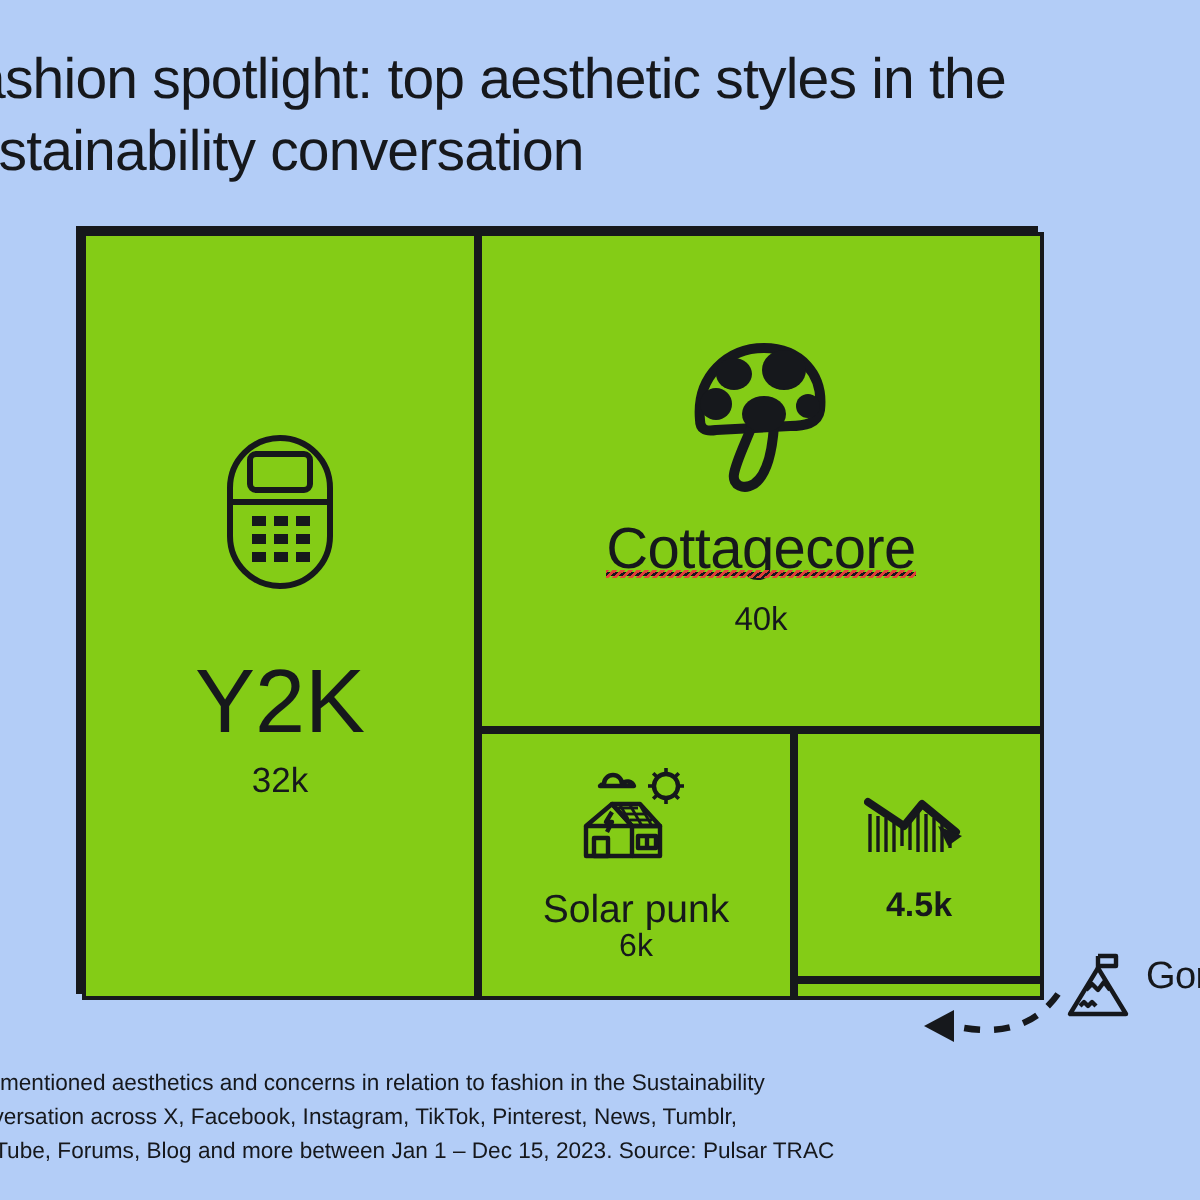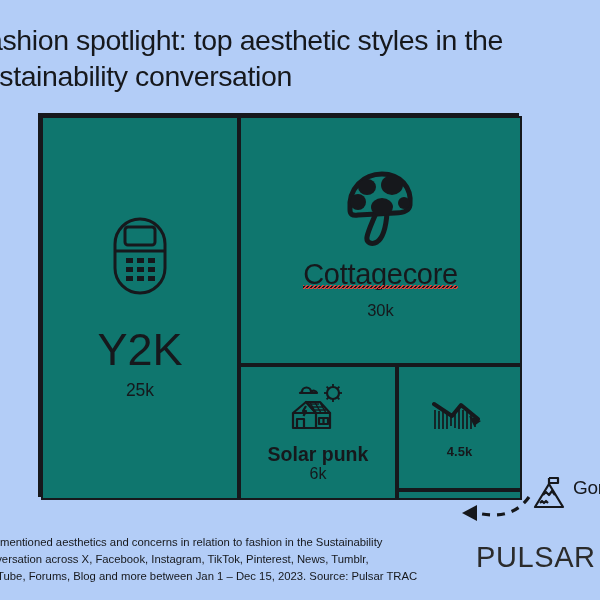--- a/index.html
+++ b/index.html
@@ -44,21 +44,21 @@
     top: 113px;
     width: 481px;
     height: 384px;
     border: 3px solid #16181c;
     box-sizing: border-box;
     background: #bcd9a4;
   }
   .cell {
     position: absolute;
     box-sizing: border-box;
-    background: #0f766e;
+    background: #84cc16;
     border: 2px solid #16181c;
     display: flex;
     flex-direction: column;
     align-items: center;
     justify-content: center;
     overflow: hidden;
   }
   .cell-label {
     color: #16181c;
     text-align: center;
@@ -100,24 +100,24 @@
   .cell-y2k        { left: 0px;   top: 0px;   width: 198px; height: 384px; align-items: center; }
   .cell-cottage    { left: 198px; top: 0px;   width: 283px; height: 249px; }
   .cell-solar      { left: 198px; top: 249px; width: 158px; height: 135px; }
   .cell-recession  { left: 356px; top: 249px; width: 125px; height: 125px; }
   .cell-gorp       { left: 356px; top: 374px; width: 125px; height: 10px; }
 
   .cell-y2k .cell-label      { font-size: 45px; font-weight: 400; letter-spacing: 0px; }
   .cell-y2k .cell-value      { font-size: 17.5px; margin-top: 6px; }
   .cell-cottage .cell-label  { font-size: 29px; font-weight: 500; letter-spacing: -0.3px; }
   .cell-cottage .cell-value  { font-size: 16.5px; margin-top: 11px; }
-  .cell-solar .cell-label    { font-size: 19.5px; font-weight: 700; }
+  .cell-solar .cell-label    { font-size: 19.5px; font-weight: 400; }
   .cell-solar .cell-value    { font-size: 16px; font-weight: 500; }
   .cell-recession .cell-label{ font-size: 16px; font-weight: 700; letter-spacing: -0.2px; }
-  .cell-recession .cell-value{ font-size: 13px; font-weight: 700; margin-top: 3px; }
+  .cell-recession .cell-value{ font-size: 17px; font-weight: 700; margin-top: 3px; }
 
   .icon { display: block; }
   .cell-y2k .icon       { margin-bottom: 26px; }
   .cell-cottage .icon   { margin-bottom: 8px; }
   .cell-solar .icon     { margin-bottom: 8px; }
   .cell-recession .icon { margin-bottom: 4px; }
 
   
   .gorp-callout {
     position: absolute;
@@ -194,39 +194,39 @@
             <rect x="14" y="51" width="7" height="5"></rect>
             <rect x="25" y="51" width="7" height="5"></rect>
             <rect x="36" y="51" width="7" height="5"></rect>
             <rect x="14" y="60" width="7" height="5"></rect>
             <rect x="25" y="60" width="7" height="5"></rect>
             <rect x="36" y="60" width="7" height="5"></rect>
           </g>
         </svg>
       </span>
       <span class="cell-label">Y2K</span>
-      <span class="cell-value">25k</span>
+      <span class="cell-value">32k</span>
     </div>
 
     <div class="cell cell-cottage">
       <span class="icon">
         <svg width="86" height="86" viewBox="0 0 86 86">
           <path d="M12 49 C10 27 26 13 44 13 C62 13 74 26 72 44 C71 51 64 52 57 52 L20 54 C14 55 12 53 12 49 Z" fill="none" stroke="#16181c" stroke-width="5" stroke-linejoin="round"></path>
           <path d="M38 52 C34 62 30 70 29 76 C28 82 34 84 39 81 C45 77 48 66 49 52 Z" fill="none" stroke="#16181c" stroke-width="5" stroke-linejoin="round"></path>
           <g fill="#16181c">
             <ellipse cx="29" cy="26" rx="9" ry="8"></ellipse>
             <ellipse cx="54" cy="24" rx="11" ry="10"></ellipse>
             <ellipse cx="20" cy="41" rx="8" ry="8"></ellipse>
             <ellipse cx="44" cy="46" rx="11" ry="9"></ellipse>
             <ellipse cx="66" cy="42" rx="6" ry="6"></ellipse>
           </g>
         </svg>
       </span>
       <span class="cell-label squiggle">Cottagecore</span>
-      <span class="cell-value">30k</span>
+      <span class="cell-value">40k</span>
     </div>
 
     <div class="cell cell-solar">
       <span class="icon">
         <svg width="60" height="50" viewBox="0 0 60 50">
           <g fill="none" stroke="#16181c" stroke-width="2.2" stroke-linejoin="round">
             <circle cx="45" cy="11" r="6"></circle>
             <g stroke-width="1.8">
               <line x1="45" y1="2" x2="45" y2="5"></line>
               <line x1="45" y1="17" x2="45" y2="20"></line>
@@ -309,15 +309,14 @@
     <span class="gorp-text">
       <div class="gorp-name">Gorpcore</div>
       <div class="gorp-value">3k</div>
     </span>
   </div>
 
   <div class="footer">Top-mentioned aesthetics and concerns in relation to fashion in the Sustainability
 conversation across X, Facebook, Instagram, TikTok, Pinterest, News, Tumblr,
 YouTube, Forums, Blog and more between Jan 1 – Dec 15, 2023. Source: Pulsar TRAC</div>
 
-  <div class="brand">PULSAR</div>
 
 </div>
 
 </body></html>

